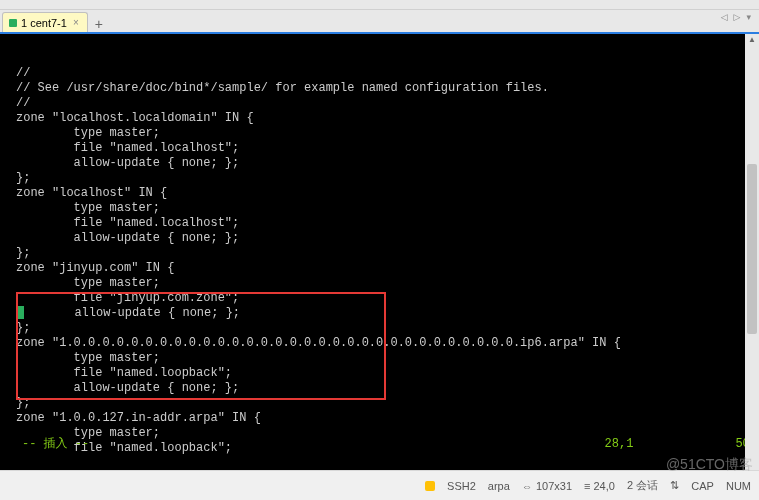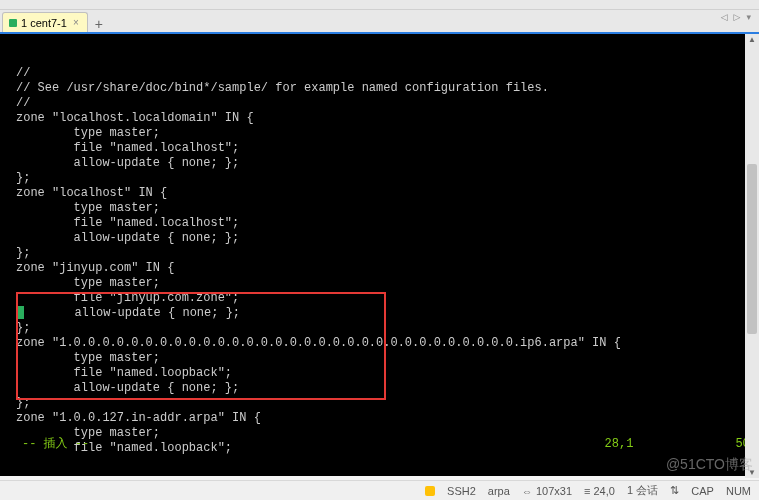--- a/index.html
+++ b/index.html
@@ -12,21 +12,21 @@
     .add-tab { padding: 0 7px; color: #666; font-size: 14px; cursor: pointer; }
     .nav-arrows { position: absolute; right: 6px; top: 2px; display: flex; gap: 2px; align-items: center; font-size: 9px; color: #888; }
     .nav-arrows span { cursor: pointer; padding: 0 2px; }
     .terminal { background: #000; color: #ccc; font-family: "Consolas", "Courier New", monospace; font-size: 12px; line-height: 15px; height: 444px; padding: 2px 6px 2px 16px; white-space: pre; overflow: hidden; border-top: 2px solid #2a7de1; position: relative; }
     .highlight-box { position: absolute; border: 2px solid #e53935; left: 16px; top: 258px; width: 370px; height: 108px; pointer-events: none; }
     .cursor-block { display: inline-block; width: 8px; height: 13px; background: #2aae5e; vertical-align: middle; }
     .status-row { position: absolute; bottom: 24px; left: 22px; right: 2px; color: #84cc16; font-family: "Consolas","Courier New",monospace; font-size: 12px; display: flex; gap: 12px; }
     .status-row .mode { flex: 0 0 auto; }
     .status-row .pos { margin-left: auto; margin-right: 90px; }
     .status-row .pct { }
-    .status-bar { height: 20px; background: #f0f0f0; border-top: 1px solid #d8d8d8; display: flex; align-items: center; font-size: 11px; color: #555; padding: 0 8px; gap: 12px; position: absolute; bottom: 0; left: 0; right: 0; }
+    .status-bar { height: 30px; background: #f0f0f0; border-top: 1px solid #d8d8d8; display: flex; align-items: center; font-size: 11px; color: #555; padding: 0 8px; gap: 12px; position: absolute; bottom: 0; left: 0; right: 0; }
     .status-bar .left-side { display:flex; gap: 10px; align-items:center; }
     .status-bar .right-side { margin-left: auto; display:flex; gap: 12px; align-items:center; }
     .ssh-ico { width: 10px; height: 10px; background: #ffc107; border-radius: 2px; display:inline-block; }
     .scrollbar { position: absolute; right: 0; top: 34px; width: 14px; height: 444px; background: #e8e8e8; }
     .scroll-thumb { position: absolute; left: 2px; right: 2px; top: 130px; height: 170px; background: #c2c2c2; border-radius: 2px; }
     .scroll-arrow { position: absolute; left: 0; right: 0; text-align: center; font-size: 8px; color: #666; }
     .watermark { position: absolute; right: 6px; bottom: 26px; font-size: 14px; color: #aaa; opacity: 0.6; }
   </style>
 </head>
 <body>
@@ -66,20 +66,20 @@
 <div class="status-bar">
   <div class="left-side">
     <span></span>
   </div>
   <div class="right-side">
     <span class="ssh-ico"></span>
     <span>SSH2</span>
     <span>arpa</span>
     <span>⇔ <span>107x31</span></span>
     <span>≡ <span>24,0</span></span>
-    <span>1 会话</span>
+    <span>2 会话</span>
     <span>⇅</span>
     <span>CAP</span>
     <span>NUM</span>
   </div>
 </div>
 
 <div class="watermark">@51CTO博客</div>
 
 </body></html>

